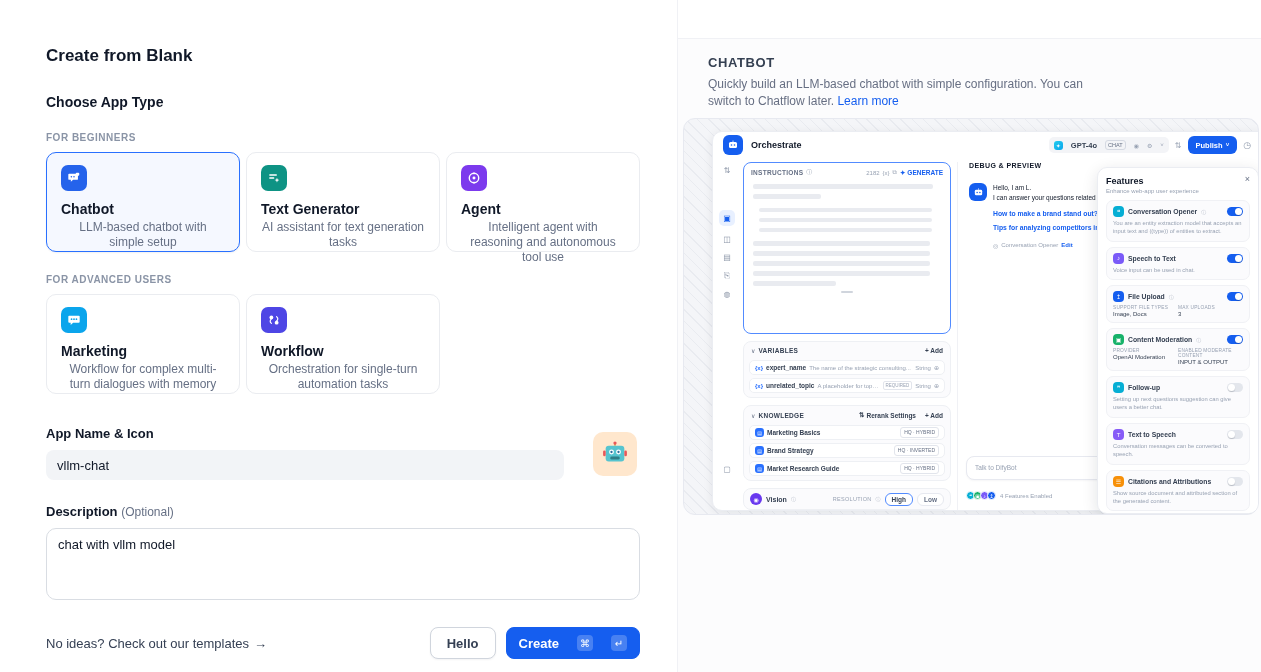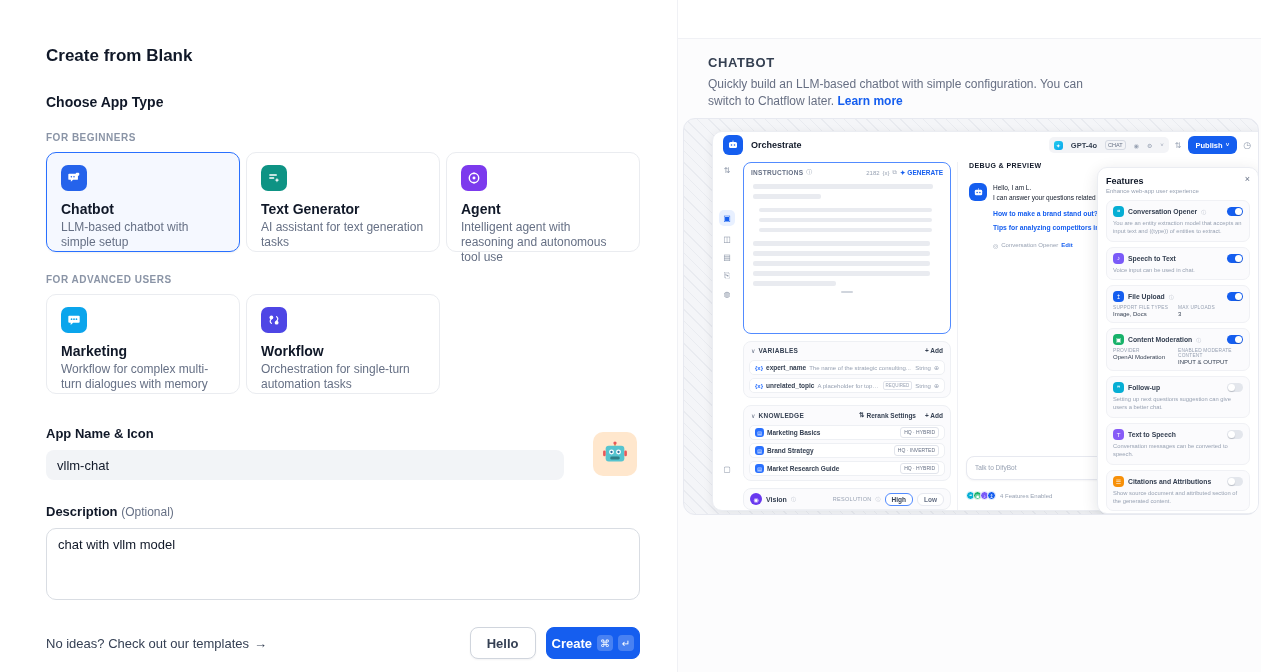--- a/index.html
+++ b/index.html
@@ -11,50 +11,50 @@
               box-sizing:border-box;padding:46px 37px 0 46px;}
   .modal-title{font-size:17px;font-weight:700;color:#101828;margin:0;}
   .choose-heading{font-size:14px;font-weight:700;color:#101828;margin-top:28px;}
   .group-label{font-size:10px;font-weight:600;color:#8a94a6;letter-spacing:.5px;margin-top:22px;margin-bottom:9px;}
   .cards-row{display:flex;gap:6px;}
   .type-card{width:194px;height:100px;box-sizing:border-box;border:1px solid #eaecf0;border-radius:10px;
              background:#fff;padding:12px 14px;cursor:pointer;}
   .type-card.selected{border:1.5px solid #2970ff;background:#f5f8ff;box-shadow:0 1px 2px rgba(16,24,40,.06);}
   .type-icon{width:26px;height:26px;border-radius:7px;display:flex;align-items:center;justify-content:center;}
   .type-title{font-size:14px;font-weight:700;color:#101828;margin-top:10px;}
-  .type-desc{font-size:12px;color:#667085;line-height:15px;margin-top:3px;}
+  .type-desc{font-size:12px;color:#667085;line-height:15px;margin-top:3px;text-align:center;}
   .field-label{font-size:13px;font-weight:700;color:#101828;margin-top:32px;}
   .optional{font-size:12px;font-weight:400;color:#667085;}
   .name-row{position:relative;margin-top:9px;padding-right:76px;height:30px;}
   .name-input{width:100%;height:30px;box-sizing:border-box;border:none;border-radius:8px;background:#f2f4f7;
               padding:0 11px;font-size:13px;color:#101828;font-family:"Liberation Sans",sans-serif;outline:none;}
   .app-icon-box{position:absolute;right:3px;top:-18px;width:44px;height:44px;border-radius:10px;background:#ffe7cd;
                 display:flex;align-items:center;justify-content:center;cursor:pointer;}
   .desc-label{margin-top:24px;}
   .desc-textarea{display:block;width:100%;height:72px;box-sizing:border-box;margin-top:9px;border:1px solid #d9dde3;
                  border-radius:10px;background:#fff;padding:8px 11px;font-size:13px;color:#101828;resize:none;
                  font-family:"Liberation Sans",sans-serif;outline:none;}
   .modal-footer{display:flex;align-items:center;justify-content:space-between;margin-top:27px;}
   .templates-link{font-size:13px;color:#354054;text-decoration:none;cursor:pointer;display:flex;align-items:flex-end;gap:5px;}
   .footer-buttons{display:flex;align-items:center;gap:10px;}
   .btn{height:32px;border-radius:8px;font-size:13px;font-weight:700;display:flex;align-items:center;
        justify-content:center;cursor:pointer;box-sizing:border-box;}
   .btn-cancel{background:#fff;border:1px solid #d0d5dd;color:#354054;padding:0 16px;box-shadow:0 1px 2px rgba(16,24,40,.05);}
-  .btn-create{background:#155eef;border:1px solid #155eef;color:#fff;padding:0 5px;gap:5px;}
+  .btn-create{background:#155eef;border:1px solid #155eef;color:#fff;padding:0 12px;gap:18px;}
   .kbd{width:16px;height:16px;border-radius:4px;background:rgba(255,255,255,.22);font-size:10px;font-weight:400;
        display:flex;align-items:center;justify-content:center;}
 
   
   .right-panel{position:absolute;left:677px;top:0;width:584px;height:672px;background:#fcfcfd;
                border-left:1px solid #f0f1f5;box-sizing:border-box;}
   .right-strip{height:38px;background:#fff;border-bottom:1px solid #f0f1f5;}
   .pane-head{padding:16px 30px 0 30px;}
   .pane-title{font-size:13px;font-weight:700;color:#354052;letter-spacing:.6px;margin:0;}
   .pane-desc{font-size:12px;color:#676f83;line-height:1.45;margin-top:6px;width:382px;}
-  .learn-more{color:#155eef;font-weight:700;text-decoration:none;cursor:pointer;}
+  .learn-more{color:#155eef;font-weight:400;text-decoration:none;cursor:pointer;}
 
   
   .preview-frame{position:absolute;left:5px;top:118px;width:576px;height:397px;box-sizing:border-box;
       border:1px solid #e7e9f0;border-radius:12px;overflow:hidden;
       background-color:#f4f5f8;
       background-image:repeating-linear-gradient(45deg,#e9ebf0 0px,#e9ebf0 1px,transparent 1px,transparent 8px);}
 
   
   .pw{position:absolute;left:28px;top:12px;width:548px;height:378px;background:#fff;
       border:1px solid #ebedf2;border-radius:10px 0 0 10px;box-shadow:0 2px 10px rgba(16,24,40,.08);}

